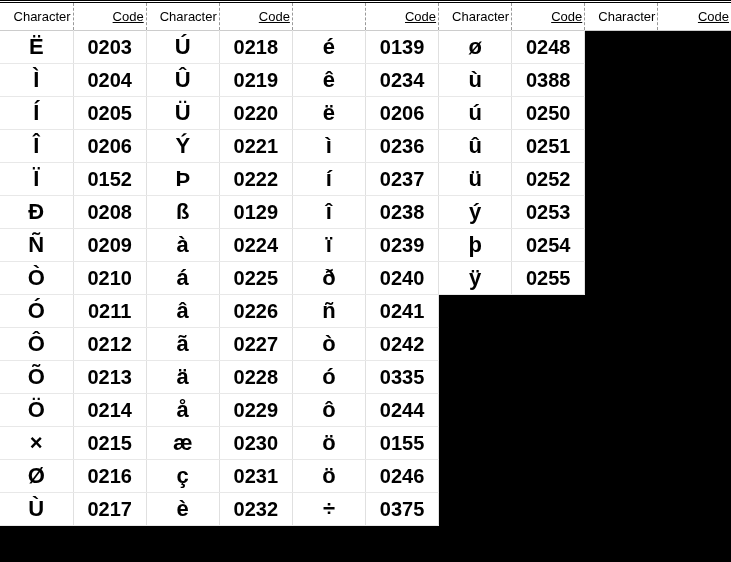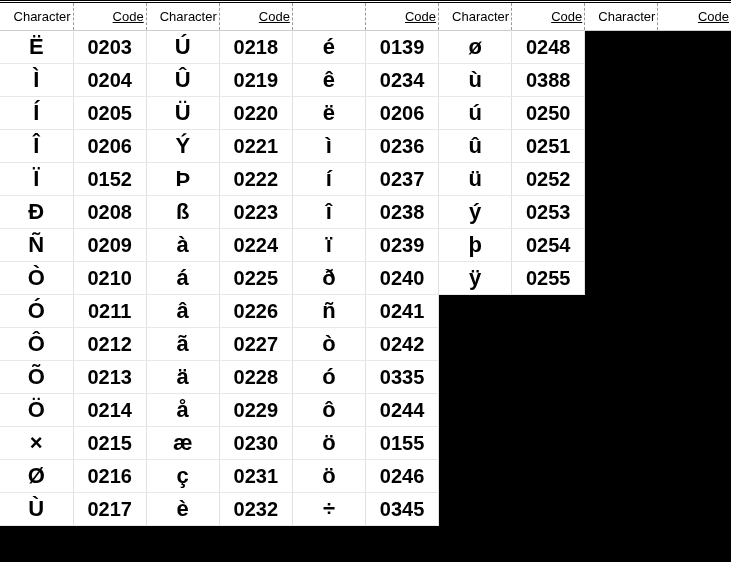--- a/index.html
+++ b/index.html
@@ -145,21 +145,21 @@
           <td class="code">0237</td>
           <td class="char">ü</td>
           <td class="code">0252</td>
           <td class="empty"></td>
           <td class="empty"></td>
         </tr>
         <tr>
           <td class="char">Ð</td>
           <td class="code">0208</td>
           <td class="char">ß</td>
-          <td class="code">0223</td>
+          <td class="code">0129</td>
           <td class="char">î</td>
           <td class="code">0238</td>
           <td class="char">ý</td>
           <td class="code">0253</td>
           <td class="empty"></td>
           <td class="empty"></td>
         </tr>
         <tr>
           <td class="char">Ñ</td>
           <td class="code">0209</td>
@@ -255,21 +255,21 @@
           <td class="empty"></td>
           <td class="empty"></td>
           <td class="empty"></td>
         </tr>
         <tr>
           <td class="char">Ù</td>
           <td class="code">0217</td>
           <td class="char">è</td>
           <td class="code">0232</td>
           <td class="char">÷</td>
-          <td class="code">0345</td>
+          <td class="code">0375</td>
           <td class="empty"></td>
           <td class="empty"></td>
           <td class="empty"></td>
           <td class="empty"></td>
         </tr>
       </tbody>
   </table>
 </div>
 
 </body></html>

